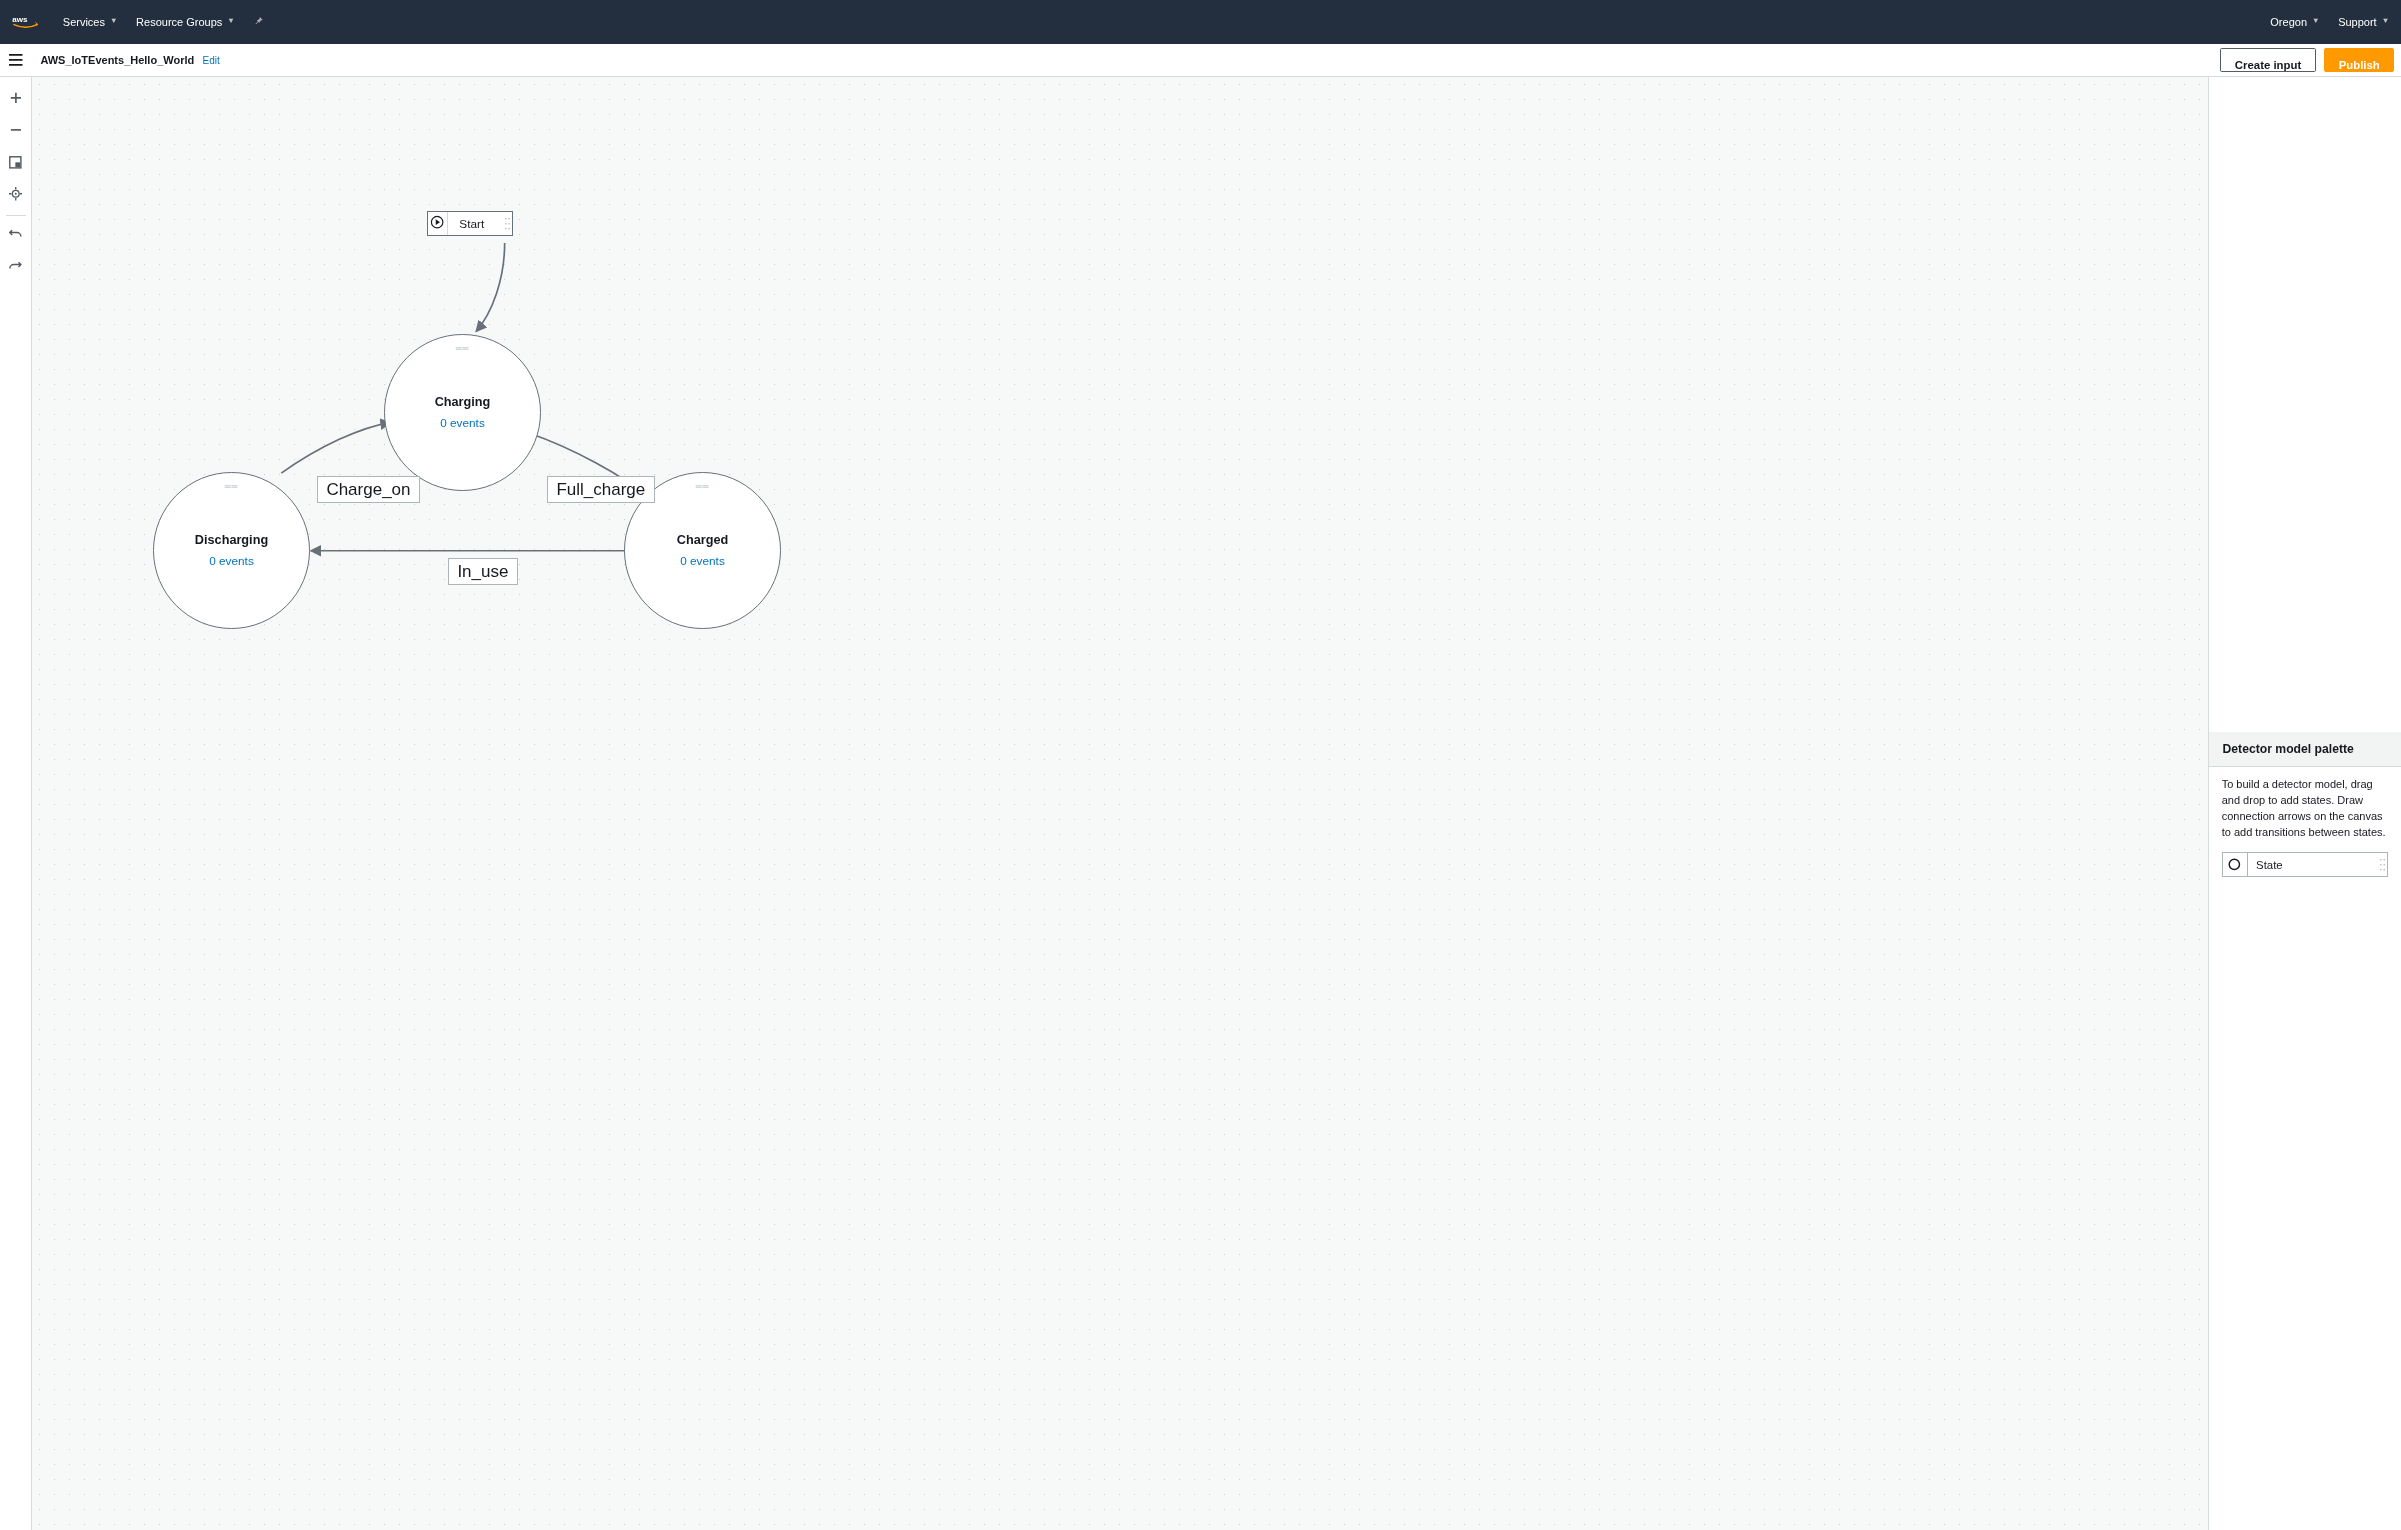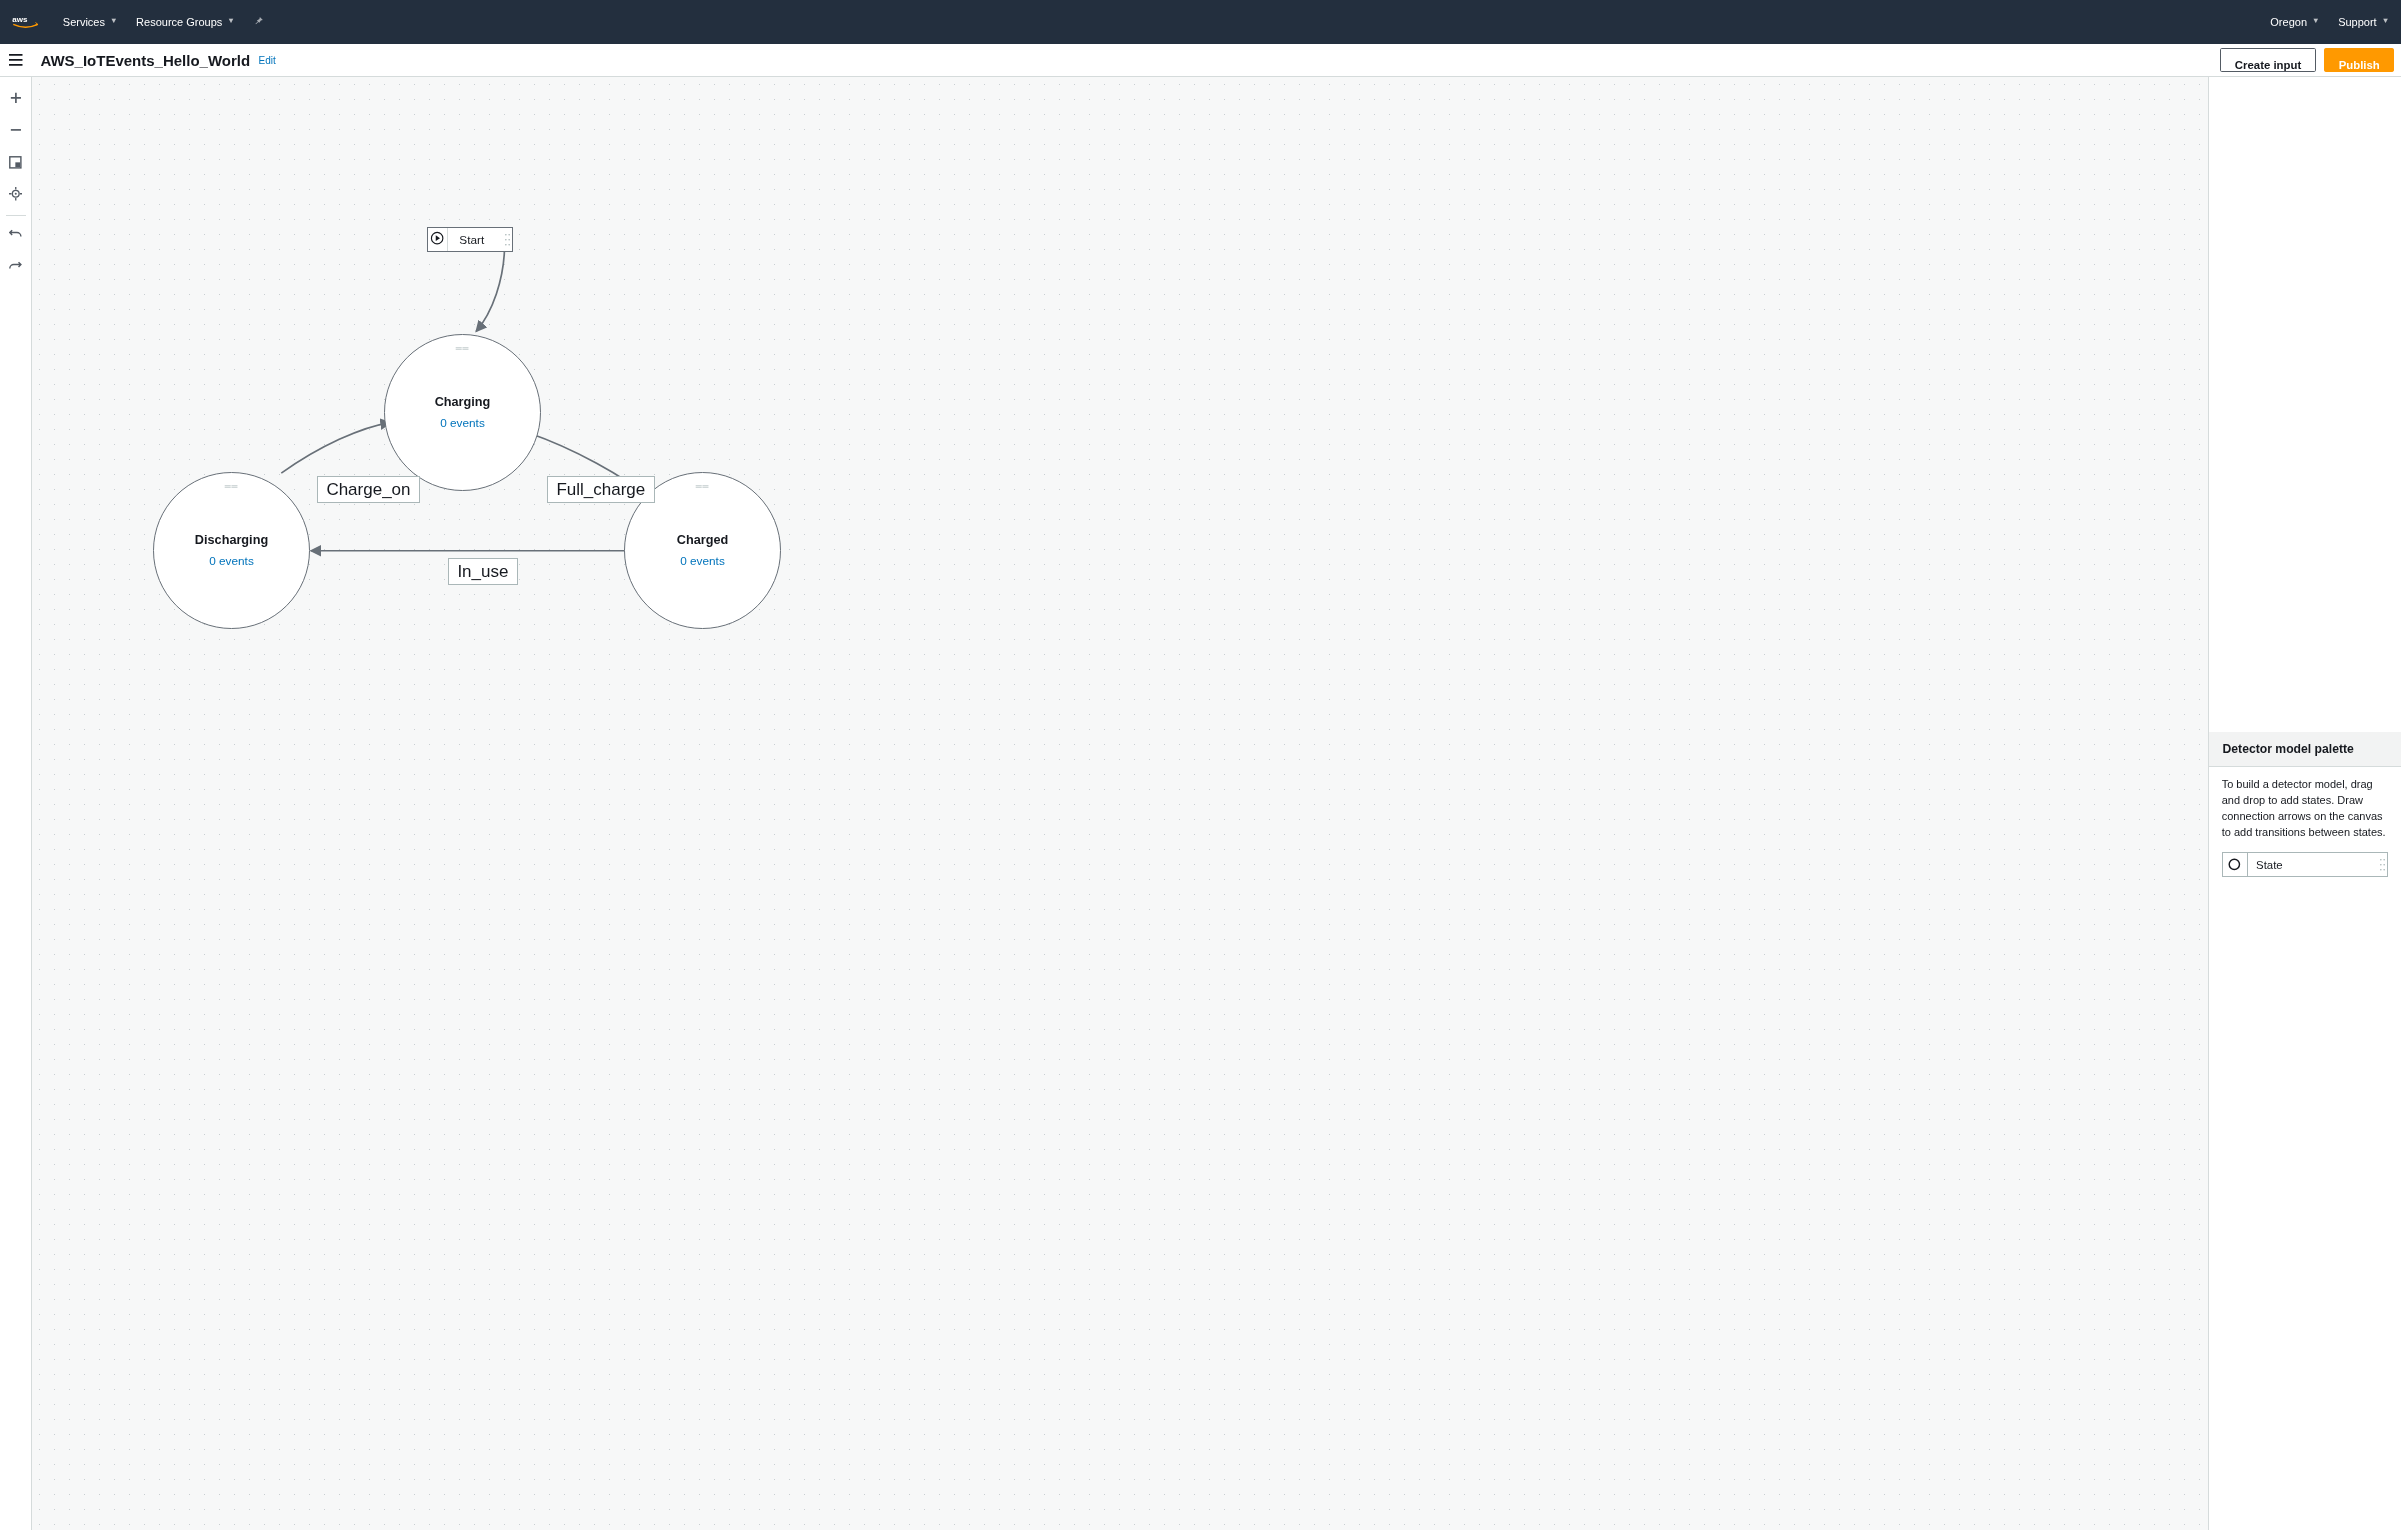--- a/index.html
+++ b/index.html
@@ -17,21 +17,21 @@
   
   .top-nav { height:44px; background:var(--nav-bg); color:#fff; display:flex; align-items:center; padding:0 11.8px; font-size:11px; }
   .nav-logo { display:flex; align-items:center; margin-right:22px; }
   .nav-item { display:flex; align-items:flex-start; gap:5px; margin-right:18.6px; cursor:pointer; }
   .nav-caret { font-size:7.6px; opacity:.7; }
   .nav-pin  { opacity:.7; font-size:11px; }
   .nav-spacer{ flex:1; }
   
   .sec-bar { height:33px; border-bottom:0.8px solid var(--border); display:flex; align-items:center; padding:0 6.7px 0 0; gap:8.4px; }
   .hamburger { width:32px; height:32px; display:flex; align-items:center; justify-content:center; cursor:pointer; font-size:15px; }
-  .model-name{ font-weight:700; font-size:15px; }
+  .model-name{ font-weight:700; font-size:11px; }
   .edit-link { font-size:10px; color:var(--link); cursor:pointer; }
   .sec-spacer{ flex:1; }
   .btn { height:24.5px; padding:0 13.5px; font-size:11.4px; font-weight:700; border-radius:1.7px; display:flex; align-items:flex-end; cursor:pointer; }
   .btn-outline{ border:0.8px solid #545b64; background:#fff; }
   .btn-orange { border:0.8px solid var(--orange); background:var(--orange); color:#fff; }
   
   .workspace { display:flex; height:calc(100% - 32px - 33px); }
   .tool-rail { width:32px; border-right:0.8px solid var(--border); display:flex; flex-direction:column; align-items:center; padding-top:6.7px; gap:0px; }
   .tool-btn  { width:29px; height:32px; display:flex; align-items:center; justify-content:center; cursor:pointer; color:#545b64; }
   .tool-divider{ width:20px; height:0.8px; background:var(--border); margin:3.4px 0; }
@@ -168,21 +168,21 @@
 
       <path d="M 560 197 C 560 240, 545 280, 526 302" stroke="#687078" stroke-width="2" fill="none" marker-end="url(#arrow)"></path>
 
       <path d="M 295 470 C 340 438, 390 415, 425 410" stroke="#687078" stroke-width="2" fill="none" marker-end="url(#arrow)"></path>
 
       <path d="M 588 422 C 640 440, 700 472, 740 505" stroke="#687078" stroke-width="2" fill="none" marker-end="url(#arrow)"></path>
 
       <path d="M 733 562 L 330 562" stroke="#687078" stroke-width="2" fill="none" marker-end="url(#arrow)"></path>
     </svg>
 
-    <div class="start-node" style="left:395px; top:150px; width:86px;">
+    <div class="start-node" style="left:395px; top:134px; width:86px;">
       <div class="start-icon-cell">
         <span>
           <svg width="14.3" height="14.3" viewBox="0 0 20 20" fill="none" stroke="#16191f" stroke-width="1.6">
               <circle cx="10" cy="10" r="8"></circle>
               <path d="M8 6l6 4-6 4z" fill="#16191f" stroke="none"></path>
             </svg>
         </span>
       </div>
       <div class="start-label">Start</div>
       <div class="start-grip-cell">

